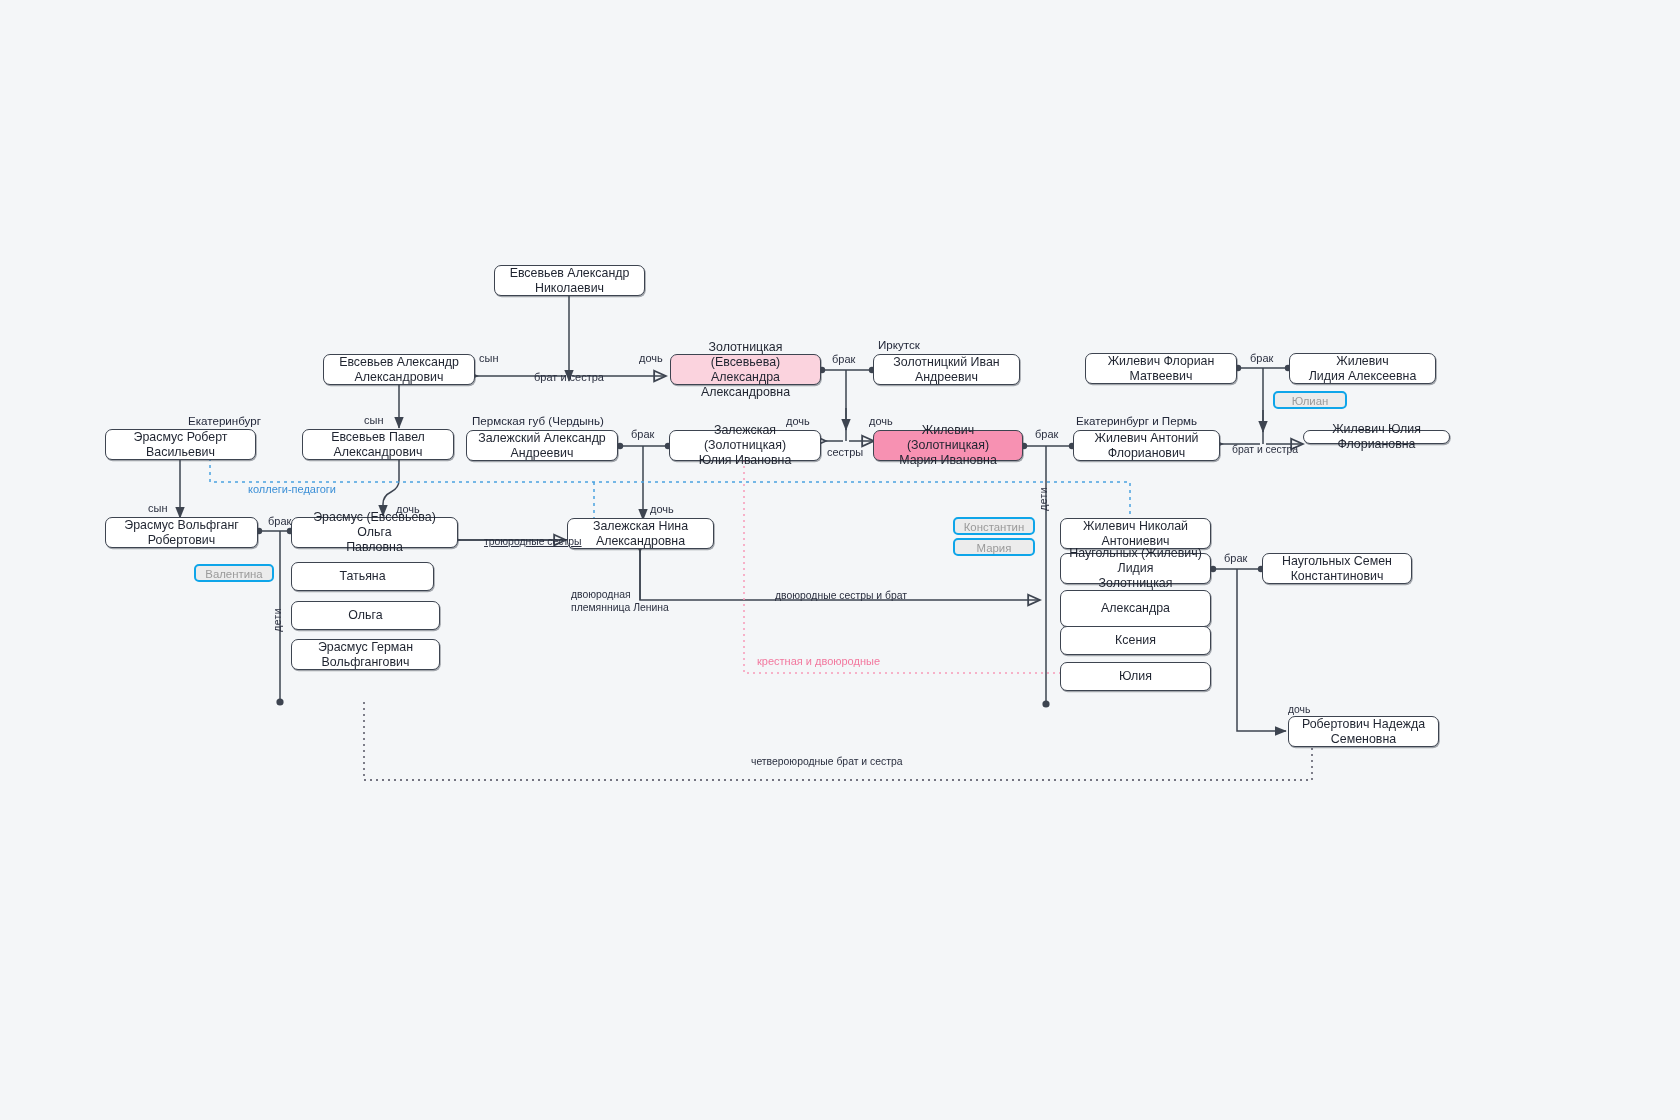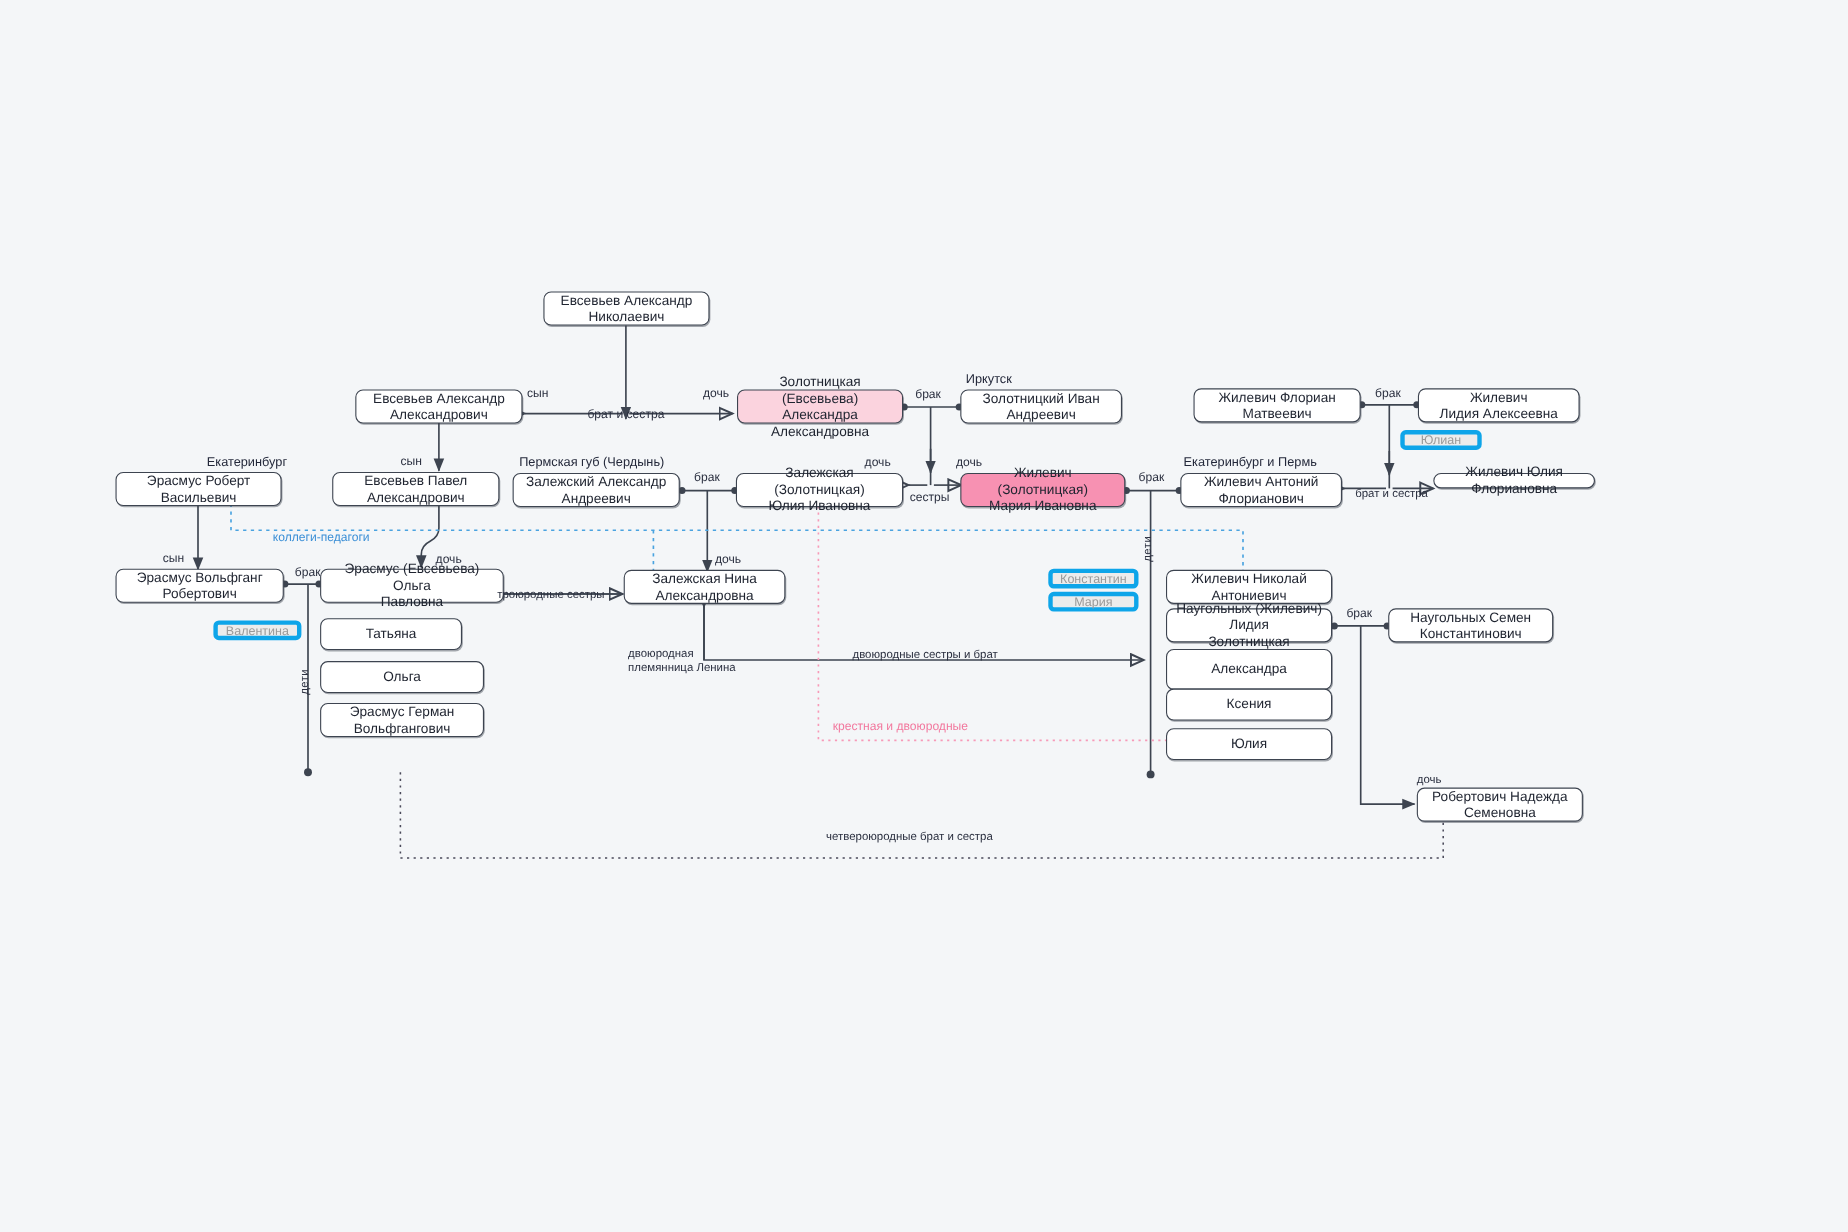--- a/index.html
+++ b/index.html
@@ -23,22 +23,22 @@
     color:#1f2430;
     font-size:12.4px;
     line-height:15px;
     padding:3px 6px;
     box-shadow:0.8px 1.2px 0 rgba(60,66,77,.45);
   }
   .node.pink{background:#fbd3de;border-color:#3d4450;}
   .node.hotpink{background:#f791b2;border-color:#3d4450;}
   .ghost{
     position:absolute;box-sizing:border-box;
-    background:#ececec;border:4px solid #0ea5e9;border-radius:5px;
-    display:flex;align-items:flex-start;justify-content:center;
+    background:#ececec;border:2px solid #0ea5e9;border-radius:5px;
+    display:flex;align-items:flex-end;justify-content:center;
     color:#9a9a9a;font-size:11.4px;
   }
   .lbl{
     position:absolute;color:#2b3040;font-size:11px;line-height:13px;
     white-space:nowrap;
   }
   .lbl.city{color:#23283a;font-size:11.6px;}
   .lbl.blue{color:#3b8fd6;}
   .lbl.pink{color:#f2789e;}
   .lbl.small{font-size:10.4px;}
@@ -197,21 +197,21 @@
   </div>
 
   <div class="node" style="left:291px;top:517px;width:167px;height:31px;">
     <span><span>Эрасмус (Евсевьева) Ольга</span><br><span>Павловна</span></span>
   </div>
 
   <div class="node" style="left:567px;top:518px;width:147px;height:31px;">
     <span><span>Залежская Нина</span><br><span>Александровна</span></span>
   </div>
 
-  <div class="node" style="left:291px;top:562px;width:129px;height:29px;">
+  <div class="node" style="left:291px;top:562px;width:143px;height:29px;">
     <span>Татьяна</span>
   </div>
 
   <div class="node" style="left:291px;top:601px;width:149px;height:29px;align-items:center;">
     <span>Ольга</span>
   </div>
 
   <div class="node" style="left:291px;top:639px;width:149px;height:31px;">
     <span><span>Эрасмус Герман</span><br><span>Вольфгангович</span></span>
   </div>
@@ -268,21 +268,21 @@
   <div class="lbl" style="left:786px;top:415px;">дочь</div>
   <div class="lbl" style="left:869px;top:415px;">дочь</div>
   <div class="lbl" style="left:827px;top:446px;">сестры</div>
   <div class="lbl" style="left:1035px;top:428px;">брак</div>
   <div class="lbl small" style="left:1232px;top:443px;">брат и сестра</div>
 
   <div class="lbl" style="left:148px;top:502px;">сын</div>
   <div class="lbl" style="left:396px;top:503px;">дочь</div>
   <div class="lbl" style="left:268px;top:515px;">брак</div>
   <div class="lbl" style="left:650px;top:503px;">дочь</div>
-  <div class="lbl small" style="left:452px;top:535px;">троюродные сестры</div>
+  <div class="lbl small" style="left:484px;top:535px;text-decoration:underline;">троюродные сестры</div>
   <div class="lbl small two" style="left:571px;top:551px;margin-top:38px;">двоюродная
 племянница Ленина</div>
 
   <div class="lbl vert small" style="left:271px;top:608px;">дети</div>
   <div class="lbl vert small" style="left:1037px;top:487px;">дети</div>
 
   <div class="lbl small" style="left:775px;top:589px;">двоюродные сестры и брат</div>
   <div class="lbl" style="left:1224px;top:552px;">брак</div>
 
   <div class="lbl blue" style="left:248px;top:483px;">коллеги-педагоги</div>

